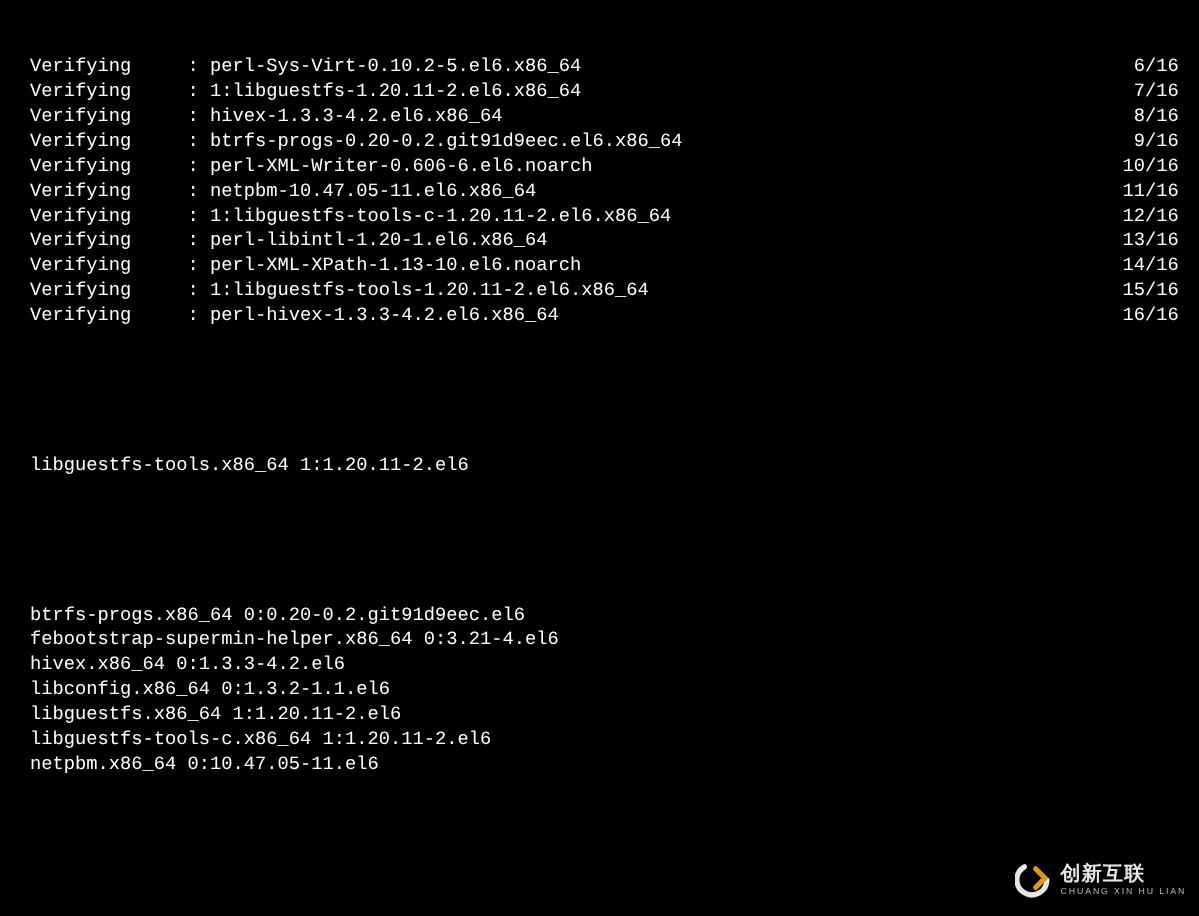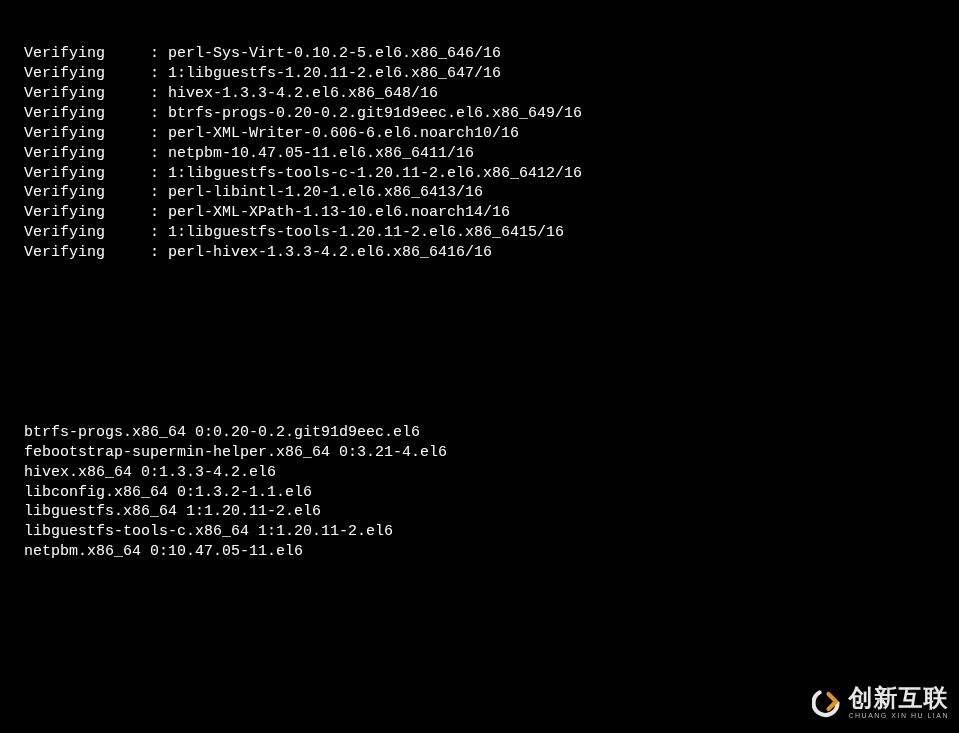--- a/index.html
+++ b/index.html
@@ -14,20 +14,21 @@
     height: 733px;
     overflow: hidden;
     position: relative;
   }
   .terminal {
     padding: 4px 6px;
     white-space: pre;
   }
   .verify-row {
     display: flex;
+    justify-content: space-between;
   }
   .verify-left {
     white-space: pre;
   }
   .verify-right {
     white-space: pre;
     padding-right: 10px;
   }
   .plain-line {
     white-space: pre;
@@ -42,21 +43,21 @@
     opacity: 0.9;
     pointer-events: none;
   }
   .watermark .logo {
     width: 30px;
     height: 30px;
     margin-right: 6px;
   }
   .watermark .txt-cn {
     font-family: "Microsoft YaHei", "PingFang SC", sans-serif;
-    font-size: 24px;
+    font-size: 16px;
     font-weight: 700;
     color: #fff;
     letter-spacing: 1px;
     line-height: 1;
   }
   .watermark .txt-en {
     font-family: Arial, sans-serif;
     font-size: 7px;
     letter-spacing: 1.5px;
     color: #ccc;
@@ -67,20 +68,21 @@
     display: flex;
     flex-direction: column;
   }
 </style>
 </head>
 <body>
 
 <div class="terminal">
   <div id="verify-block"><div class="verify-row"><span class="verify-left">  Verifying     : perl-Sys-Virt-0.10.2-5.el6.x86_64</span><span class="verify-right">6/16</span></div><div class="verify-row"><span class="verify-left">  Verifying     : 1:libguestfs-1.20.11-2.el6.x86_64</span><span class="verify-right">7/16</span></div><div class="verify-row"><span class="verify-left">  Verifying     : hivex-1.3.3-4.2.el6.x86_64</span><span class="verify-right">8/16</span></div><div class="verify-row"><span class="verify-left">  Verifying     : btrfs-progs-0.20-0.2.git91d9eec.el6.x86_64</span><span class="verify-right">9/16</span></div><div class="verify-row"><span class="verify-left">  Verifying     : perl-XML-Writer-0.606-6.el6.noarch</span><span class="verify-right">10/16</span></div><div class="verify-row"><span class="verify-left">  Verifying     : netpbm-10.47.05-11.el6.x86_64</span><span class="verify-right">11/16</span></div><div class="verify-row"><span class="verify-left">  Verifying     : 1:libguestfs-tools-c-1.20.11-2.el6.x86_64</span><span class="verify-right">12/16</span></div><div class="verify-row"><span class="verify-left">  Verifying     : perl-libintl-1.20-1.el6.x86_64</span><span class="verify-right">13/16</span></div><div class="verify-row"><span class="verify-left">  Verifying     : perl-XML-XPath-1.13-10.el6.noarch</span><span class="verify-right">14/16</span></div><div class="verify-row"><span class="verify-left">  Verifying     : 1:libguestfs-tools-1.20.11-2.el6.x86_64</span><span class="verify-right">15/16</span></div><div class="verify-row"><span class="verify-left">  Verifying     : perl-hivex-1.3.3-4.2.el6.x86_64</span><span class="verify-right">16/16</span></div></div>
   <div class="plain-line"> </div>
+  <div id="installed-block"><div class="plain-line">  libguestfs-tools.x86_64 1:1.20.11-2.el6</div></div>
   <div class="plain-line"> </div>
   <div id="dep-block"><div class="plain-line">  btrfs-progs.x86_64 0:0.20-0.2.git91d9eec.el6</div><div class="plain-line">  febootstrap-supermin-helper.x86_64 0:3.21-4.el6</div><div class="plain-line">  hivex.x86_64 0:1.3.3-4.2.el6</div><div class="plain-line">  libconfig.x86_64 0:1.3.2-1.1.el6</div><div class="plain-line">  libguestfs.x86_64 1:1.20.11-2.el6</div><div class="plain-line">  libguestfs-tools-c.x86_64 1:1.20.11-2.el6</div><div class="plain-line">  netpbm.x86_64 0:10.47.05-11.el6</div></div>
   
   
 </div>
 
 <div class="watermark">
   <svg class="logo" viewBox="0 0 100 100">
     <path d="M 25 15 A 40 40 0 1 0 85 50" fill="none" stroke="#fff" stroke-width="14" stroke-linecap="round"></path>
     <path d="M 55 20 L 80 45 L 55 70" fill="none" stroke="#f5a623" stroke-width="14" stroke-linecap="round" stroke-linejoin="round"></path>

